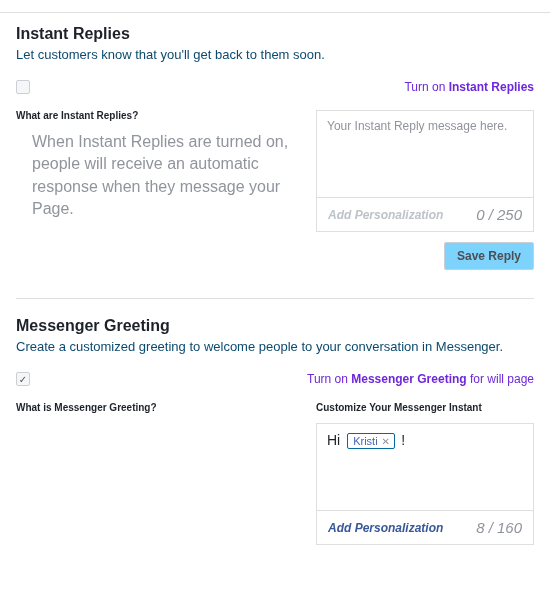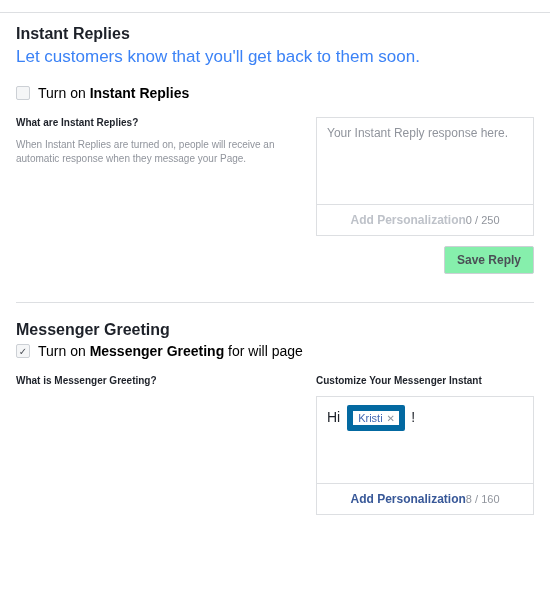--- a/index.html
+++ b/index.html
@@ -18,30 +18,31 @@
     .section {
       padding-bottom: 20px;
     }
     .section-title {
       font-size: 16px;
       font-weight: bold;
       color: #1d2129;
       margin-bottom: 4px;
     }
     .section-subtitle {
-      color: #3b82f6;
-      font-size: 17px;
+      color: #0c4a6e;
+      font-size: 13px;
       margin-bottom: 18px;
     }
     .checkbox-row {
       display: flex;
       align-items: center;
       margin-bottom: 16px;
-      font-size: 14px;
-      color: #000000;
+      font-size: 12px;
+      color: #6d28d9;
+      justify-content: space-between;
     }
     .checkbox {
       width: 14px;
       height: 14px;
       border: 1px solid #ccd0d5;
       border-radius: 2px;
       margin-right: 8px;
       display: inline-flex;
       align-items: center;
       justify-content: center;
@@ -66,89 +67,91 @@
       flex: 1;
     }
     .col-heading {
       font-size: 10px;
       font-weight: bold;
       color: #1d2129;
       margin-bottom: 10px;
     }
     .col-desc {
       color: #90949c;
-      font-size: 10px;
+      font-size: 16px;
       line-height: 1.4;
+      margin-left: 16px;
     }
     .textarea-box {
       border: 1px solid #dddfe2;
       min-height: 88px;
       padding: 8px 10px;
       font-size: 12px;
       color: #90949c;
       background: #fff;
     }
     .textarea-content {
       color: #1d2129;
       font-size: 14px;
       display: inline;
     }
     .token {
       display: inline-flex;
       align-items: center;
-      border: 6px solid #0369a1;
+      border: 1px solid #0369a1;
       border-radius: 2px;
       padding: 1px 4px 1px 5px;
       color: #4267b2;
       font-size: 11px;
       margin: 0 3px;
     }
     .token-x {
       margin-left: 4px;
       color: #8d949e;
       font-size: 10px;
       cursor: pointer;
     }
     .meta-row {
       border: 1px solid #dddfe2;
       border-top: none;
       padding: 8px 11px;
       display: flex;
-      justify-content: center;
-      align-items: center;
-      font-size: 12px;
+      justify-content: space-between;
+      align-items: center;
+      font-size: 12px;
+      font-style: italic;
     }
     .add-personalization {
       font-weight: bold;
     }
     .add-personalization.muted {
       color: #bec2c9;
     }
     .add-personalization.active {
       color: #385898;
       cursor: pointer;
     }
     .char-count {
       color: #90949c;
-      font-size: 11px;
+      font-size: 15px;
     }
     .button-row {
       display: flex;
       justify-content: flex-end;
       margin-top: 10px;
     }
     .btn {
       font-size: 12px;
       font-weight: bold;
       padding: 6px 12px;
       border-radius: 2px;
       cursor: pointer;
     }
     .btn-secondary {
-      background: #86efac;
+      background: #7dd3fc;
       border: 1px solid #ccd0d5;
       color: #4b4f56;
     }
     hr.divider {
       border: none;
       border-top: 1px solid #dddfe2;
       margin: 8px 0 18px 0;
     }
     .top-border {
       border-top: 1px solid #dddfe2;
@@ -171,37 +174,38 @@
     </span>
   </div>
 
   <div class="columns">
     <div class="col-left">
       <div class="col-heading">What are Instant Replies?</div>
       <div class="col-desc">When Instant Replies are turned on, people will receive an automatic response when they message your Page.</div>
     </div>
     <div class="col-right">
       <div class="textarea-box">
-        <span>Your Instant Reply response here.</span>
+        <span>Your Instant Reply message here.</span>
       </div>
       <div class="meta-row">
         <span class="add-personalization muted">Add Personalization</span>
         <span class="char-count">0 / 250</span>
       </div>
       <div class="button-row">
         <button class="btn btn-secondary">Save Reply</button>
       </div>
     </div>
   </div>
 </div>
 
 <hr class="divider">
 
 <div class="section">
   <div class="section-title">Messenger Greeting</div>
+  <div class="section-subtitle">Create a customized greeting to welcome people to your conversation in Messenger.</div>
 
   <div class="checkbox-row">
     <span class="checkbox checked"></span>
     <span>
       <span>Turn on </span><span class="bold">Messenger Greeting</span><span> for will page</span>
     </span>
   </div>
 
   <div class="columns">
     <div class="col-left">

